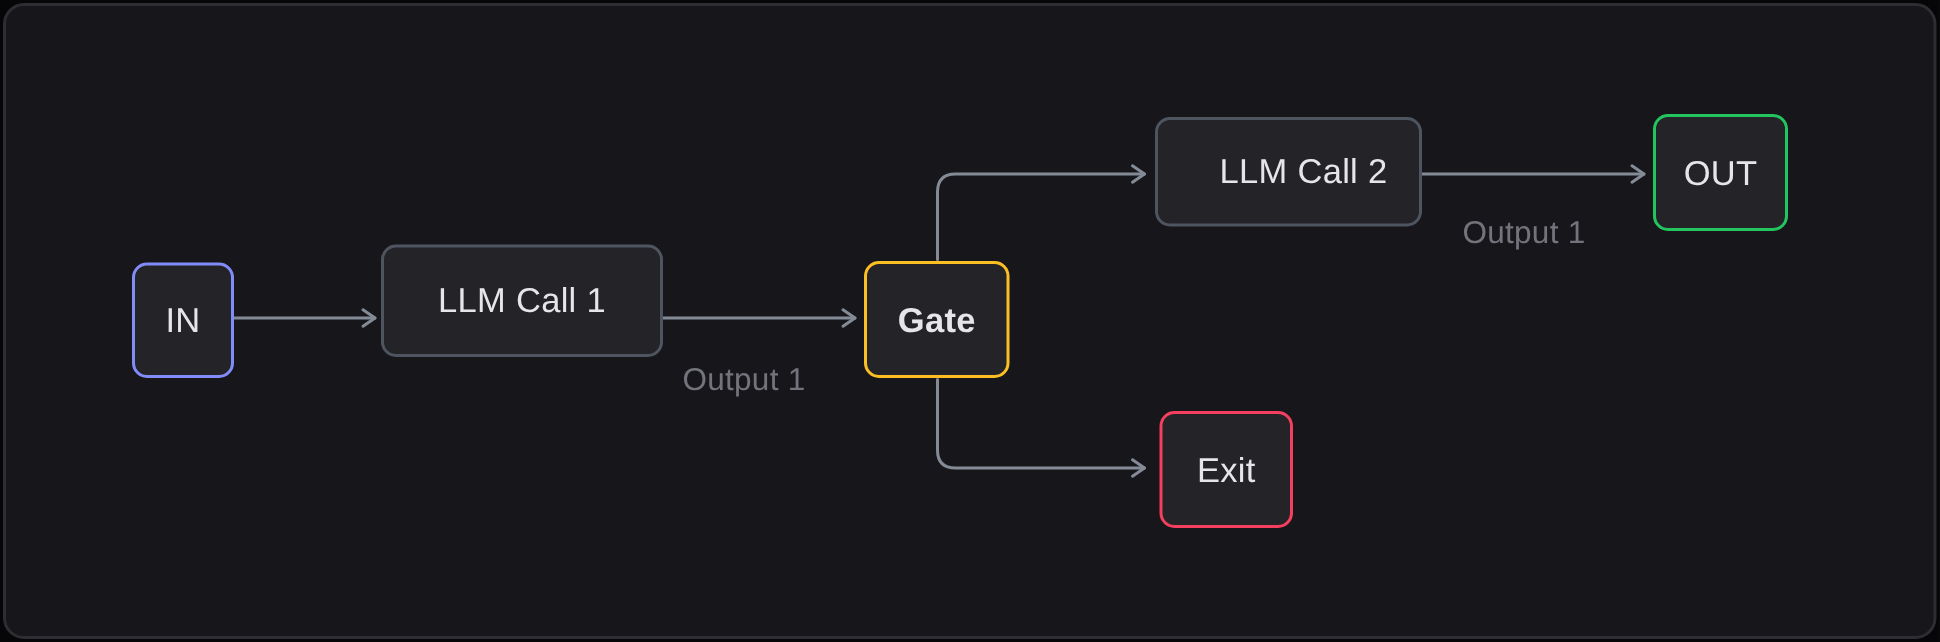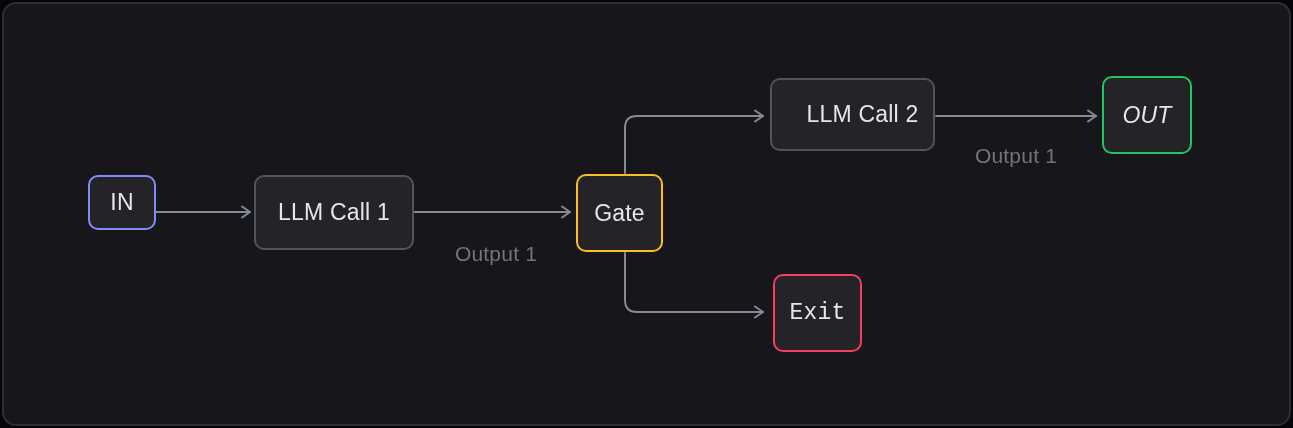--- a/index.html
+++ b/index.html
@@ -80,36 +80,36 @@
           <path class="arrowhead" d="M -8 -5.5 L 0 0 L -8 5.5"></path>
         </marker>
       </defs>
       <path class="edge" marker-end="url(#arrow)" d="M 152 208 H 246"></path>
       <path class="edge" marker-end="url(#arrow)" d="M 410 208 H 566"></path>
       <path class="edge" marker-end="url(#arrow)" d="M 621 169 V 124 Q 621 112 633 112 H 759"></path>
       <path class="edge" marker-end="url(#arrow)" d="M 621 249 V 296 Q 621 308 633 308 H 759"></path>
       <path class="edge" marker-end="url(#arrow)" d="M 932 112 H 1092"></path>
     </svg>
 
-    <div class="node" style="left: 84px; top: 171px; width: 68px; height: 55px; border-color: rgb(129, 140, 248);">
+    <div class="node" style="left: 84px; top: 171px; width: 68px; height: 77px; border-color: rgb(129, 140, 248);">
       <span>IN</span>
     </div>
-    <div class="node" style="left: 250px; top: 171px; width: 160px; height: 75px; border-color: rgb(78, 85, 96);">
+    <div class="node" style="left: 250px; top: 159px; width: 188px; height: 75px; border-color: rgb(78, 85, 96);">
       <span>LLM Call 1</span>
     </div>
-    <div class="node" style="left: 572px; top: 170px; width: 87px; height: 78px; border-color: rgb(251, 191, 36);">
+    <div class="node" style="left: 572px; top: 170px; width: 97px; height: 78px; border-color: rgb(251, 191, 36); font-weight: bold;">
       <span>Gate</span>
     </div>
-    <div class="node" style="left: 766px; top: 74px; width: 165px; height: 73px; border-color: rgb(78, 85, 96); padding-left: 20px;">
+    <div class="node" style="left: 766px; top: 74px; width: 178px; height: 73px; border-color: rgb(78, 85, 96); padding-left: 20px;">
       <span>LLM Call 2</span>
     </div>
-    <div class="node" style="left: 1098px; top: 72px; width: 90px; height: 78px; border-color: rgb(34, 197, 94); font-style: italic;">
+    <div class="node" style="left: 1098px; top: 72px; width: 90px; height: 78px; border-color: rgb(34, 197, 94);">
       <span>OUT</span>
     </div>
-    <div class="node" style="left: 769px; top: 270px; width: 89px; height: 78px; border-color: rgb(244, 63, 94); font-family: Liberation Mono, monospace;">
+    <div class="node" style="left: 769px; top: 270px; width: 89px; height: 78px; border-color: rgb(244, 63, 94);">
       <span>Exit</span>
     </div>
 
     <div class="edge-label" style="left: 492px; top: 250px; text-align: center;">Output 1</div>
     <div class="edge-label" style="left: 1012px; top: 152px;">Output 1</div>
 
   </div>
 </div>
 
 </body></html>

